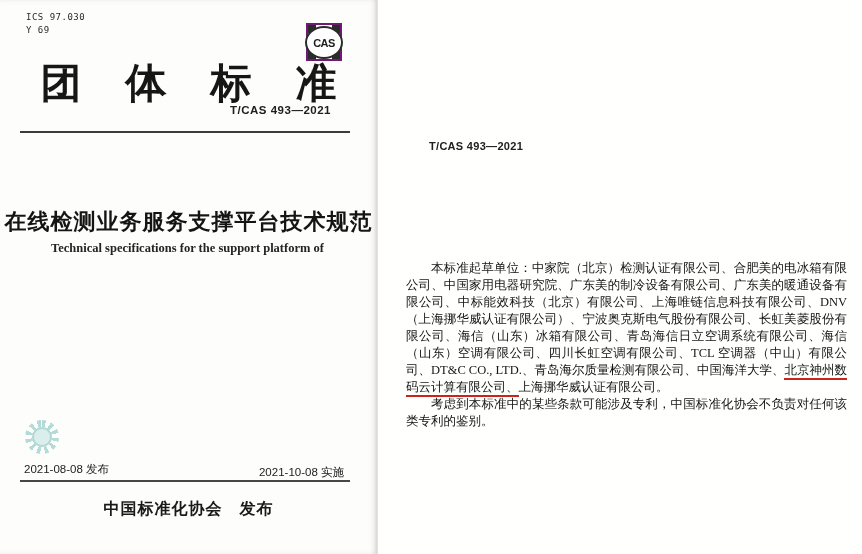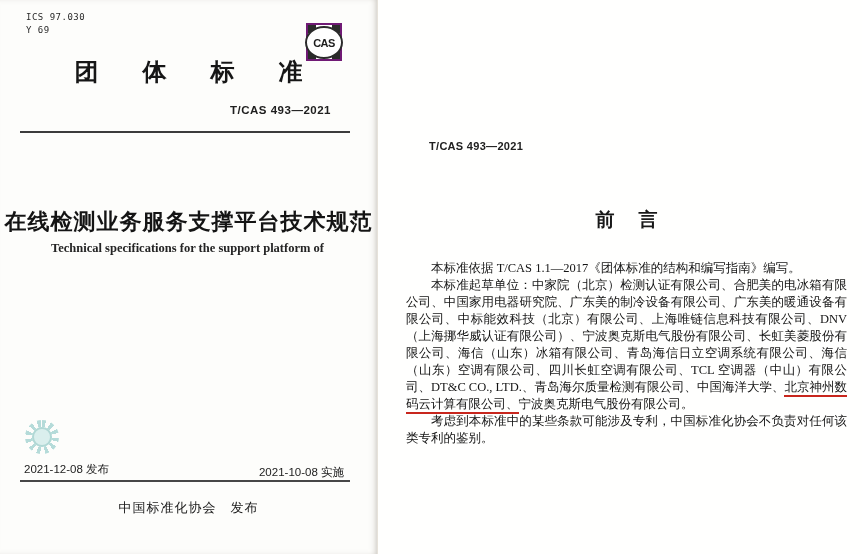--- a/index.html
+++ b/index.html
@@ -34,21 +34,21 @@
   .cas-oval{
     position:absolute;left:-3px;top:1px;width:34px;height:29px;
     border:2px solid #2b2b2b;border-radius:50%;background:#fff;
     display:flex;align-items:center;justify-content:center;
     font-family:"Liberation Sans", sans-serif;font-weight:bold;font-size:11px;
     letter-spacing:-0.5px;color:#1c1c1c;
   }
   .big-title{
     position:absolute;left:0;right:0;top:56px;text-align:center;
     font-family:"Liberation Sans", sans-serif;font-weight:bold;
-    font-size:24px;color:#161616;white-space:nowrap;
+    font-size:41px;color:#161616;white-space:nowrap;
   }
   .big-title span{letter-spacing:44px;margin-right:-44px;}
   .std-no-cover{
     position:absolute;right:46px;top:104px;
     font-family:"Liberation Sans", sans-serif;font-weight:bold;
     font-size:11.5px;letter-spacing:.5px;color:#202020;
   }
   .rule{position:absolute;left:20px;width:330px;height:2px;background:#3c3c3c;}
   .rule-top{top:131px;}
   .rule-bottom{top:480px;background:#474747;}
@@ -74,22 +74,22 @@
   .date-issue{
     position:absolute;left:24px;top:462px;
     font-family:"Liberation Sans", sans-serif;font-size:11.5px;color:#222;
   }
   .date-impl{
     position:absolute;right:33px;top:465px;
     font-family:"Liberation Sans", sans-serif;font-size:11.5px;color:#222;
   }
   .publisher{
     position:absolute;left:0;right:0;top:499px;text-align:center;
-    font-family:"Liberation Sans", sans-serif;font-weight:normal;
-    font-size:13px;letter-spacing:1px;color:#1a1a1a;
+    font-family:"Liberation Sans", sans-serif;font-weight:bold;
+    font-size:16px;letter-spacing:1px;color:#1a1a1a;
   }
 
   
   .hdr-no{
     position:absolute;left:51px;top:140px;
     font-family:"Liberation Sans", sans-serif;font-weight:bold;
     font-size:11px;letter-spacing:.3px;color:#202020;
   }
   .fw-heading{
     position:absolute;left:28px;width:441px;top:207px;text-align:center;
@@ -132,35 +132,31 @@
 
     <div class="rule rule-top"></div>
 
     <div class="doc-title-zh">在线检测业务服务支撑平台技术规范</div>
     <div class="doc-title-en">
       <div>Technical specifications for the support platform of</div>
     </div>
 
     <div class="stamp"></div>
 
-    <div class="date-issue">2021-12-08 发布</div>
+    <div class="date-issue">2021-08-08 发布</div>
     <div class="date-impl">2021-10-08 实施</div>
 
     <div class="rule rule-bottom"></div>
 
     <div class="publisher">中国标准化协会　发布</div>
   </div>
 
   <div class="page right">
     <div class="hdr-no">T/CAS 493—2021</div>
 
-    <div class="fw-heading">
-      <span>前言</span>
-    </div>
 
     <div class="fw-body">
-      <p>本标准依据 T/CAS 1.1—2017《团体标准的结构和编写指南》编写。</p>
-      <p><span>本标准起草单位：中家院（北京）检测认证有限公司、合肥美的电冰箱有限公司、中国家用电器研究院、广东美的制冷设备有限公司、广东美的暖通设备有限公司、中标能效科技（北京）有限公司、上海唯链信息科技有限公司、DNV（上海挪华威认证有限公司）、宁波奥克斯电气股份有限公司、长虹美菱股份有限公司、海信（山东）冰箱有限公司、青岛海信日立空调系统有限公司、海信（山东）空调有限公司、四川长虹空调有限公司、TCL 空调器（中山）有限公司、DT&amp;C CO., LTD.、青岛海尔质量检测有限公司、中国海洋大学、</span><span class="redline">北京神州数码云计算有限公司、</span><span>宁波奥克斯电气股份有限公司。</span></p>
+      <p><span>本标准起草单位：中家院（北京）检测认证有限公司、合肥美的电冰箱有限公司、中国家用电器研究院、广东美的制冷设备有限公司、广东美的暖通设备有限公司、中标能效科技（北京）有限公司、上海唯链信息科技有限公司、DNV（上海挪华威认证有限公司）、宁波奥克斯电气股份有限公司、长虹美菱股份有限公司、海信（山东）冰箱有限公司、青岛海信日立空调系统有限公司、海信（山东）空调有限公司、四川长虹空调有限公司、TCL 空调器（中山）有限公司、DT&amp;C CO., LTD.、青岛海尔质量检测有限公司、中国海洋大学、</span><span class="redline">北京神州数码云计算有限公司、</span><span>上海挪华威认证有限公司。</span></p>
       <p>考虑到本标准中的某些条款可能涉及专利，中国标准化协会不负责对任何该类专利的鉴别。</p>
     </div>
   </div>
 
 </div>
 
 </body></html>

